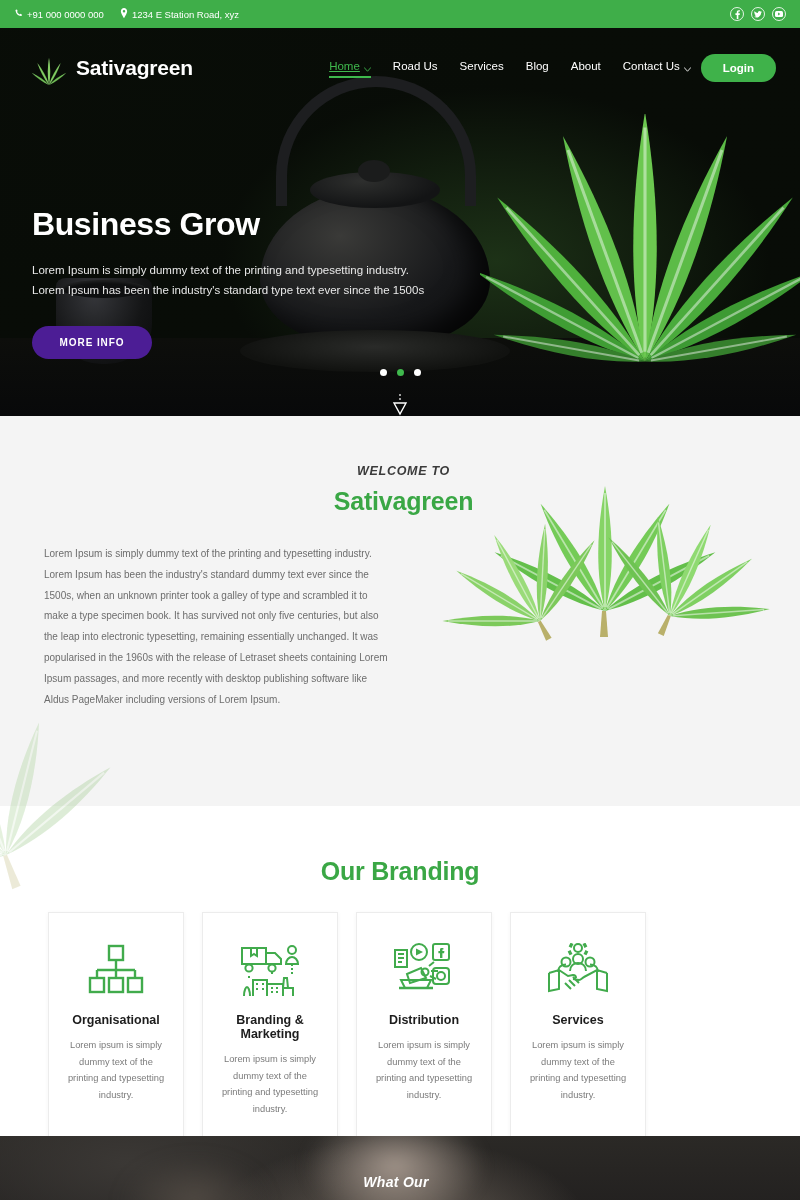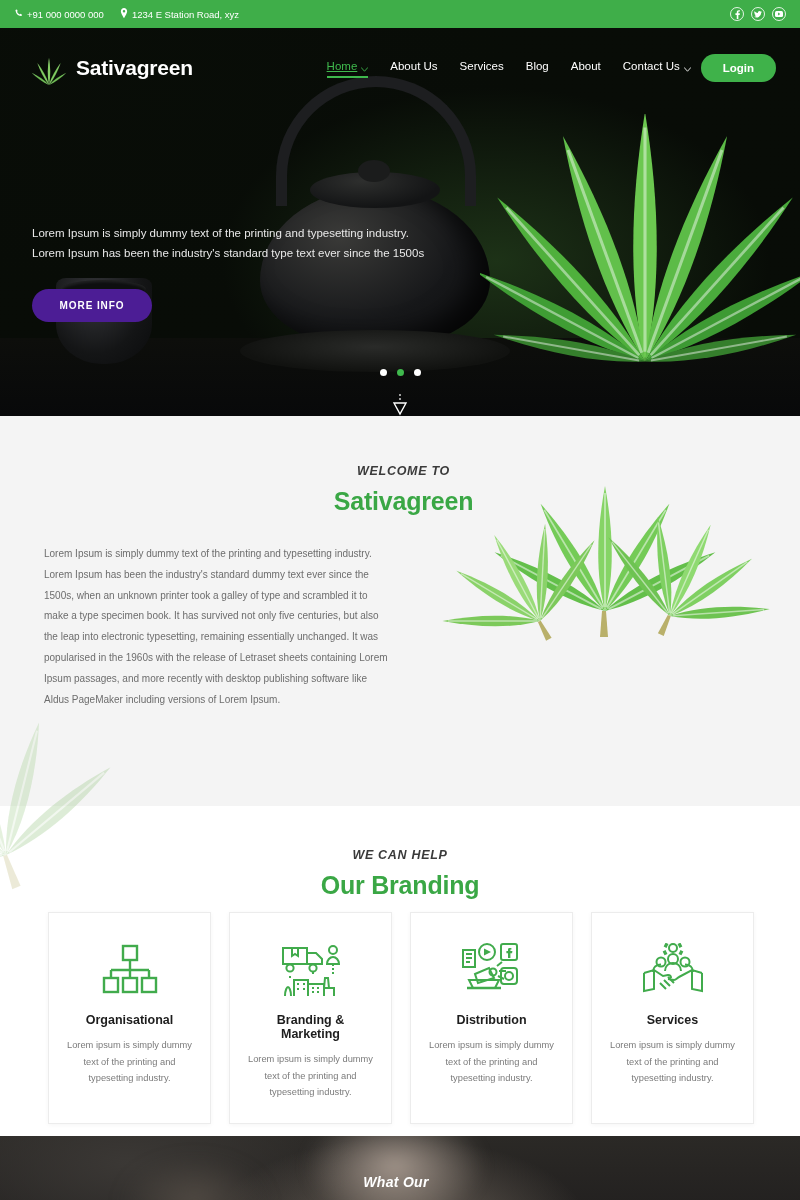--- a/index.html
+++ b/index.html
@@ -154,21 +154,21 @@
     font-size:10px; line-height:2.08; color:#6d6d6d;
   }
   .welcome-photo{ position:absolute; left:420px; top:10px; width:360px; height:250px; }
 
   
   .services{ position:relative; background:#ffffff; height:330px; overflow:hidden; }
   .cards{
     position:absolute; left:48px; top:106px; display:flex; gap:18px;
   }
   .card{
-    width:163px; background:#fff; border:1px solid #ececec;
+    width:136px; background:#fff; border:1px solid #ececec;
     box-shadow:0 1px 5px rgba(0,0,0,.045);
     padding:26px 16px 22px; text-align:center; cursor:pointer;
   }
   .card .ico{ height:62px; display:flex; align-items:center; justify-content:center; }
   .card h4{ font-size:12.5px; color:#1d1d1d; margin-top:12px; font-weight:bold; }
   .card p{ font-size:9.3px; color:#7b7b7b; line-height:1.78; margin-top:10px; }
 
   
   .cornerleaf{
     position:absolute; left:-52px; top:720px; width:230px; height:190px;
@@ -324,21 +324,21 @@
       <span class="brandname">Sativagreen</span>
     </div>
     <nav class="nav" id="mainNav">
         <a class="active">
           <span>Home</span>
           <span class="caret"><svg width="7" height="5" viewBox="0 0 8 5">
               <path d="M0 0 L4 4.5 L8 0" fill="none" stroke="currentColor" stroke-width="1"></path>
             </svg></span>
         </a>
         <a>
-          <span>About Us</span>
+          <span>Road Us</span>
         </a>
         <a>
           <span>Services</span>
         </a>
         <a>
           <span>Blog</span>
         </a>
         <a>
           <span>About</span>
         </a>
@@ -346,20 +346,21 @@
           <span>Contact Us</span>
           <span class="caret"><svg width="7" height="5" viewBox="0 0 8 5">
               <path d="M0 0 L4 4.5 L8 0" fill="none" stroke="currentColor" stroke-width="1"></path>
             </svg></span>
         </a>
       </nav>
     <button class="login-btn">Login</button>
   </div>
 
   <div class="hero-content">
+    <div class="hero-title">Business Grow</div>
     <div class="hero-sub">
       <div>Lorem Ipsum is simply dummy text of the printing and typesetting industry.</div>
       <div>Lorem Ipsum has been the industry's standard type text ever since the 1500s</div>
     </div>
     <button class="more-btn">MORE INFO</button>
   </div>
 
   <div class="dots" id="heroDots">
       <span class="dot"></span>
       <span class="dot active"></span>
@@ -477,21 +478,20 @@
         <g transform="rotate(72) scale(1.05)">
           <path d="M0 0 C -11 -40 -9 -86 0 -130 C 9 -86 11 -40 0 0 Z" fill="#9dc98b"></path>
           <path d="M0 -4 L0 -122" stroke="rgba(255,255,255,.6)" stroke-width="2"></path>
         </g>
         <path d="M-3 0 L-7 34 L2 34 L1 0 Z" fill="#c9c38d"></path>
       </g>
     </svg></div>
 
 <div class="services">
   <div style="padding-top:42px">
-    <div class="sect-eyebrow">WE CAN HELP</div>
     <div class="sect-title">Our Branding</div>
   </div>
   <div class="cards" id="serviceCards">
       <div class="card">
         <div class="ico">
           <svg width="56" height="52" viewBox="0 0 56 52" fill="none" stroke="#41ab4c" stroke-width="2.4">
             <rect x="21" y="2" width="14" height="14"></rect>
             <line x1="28" y1="16" x2="28" y2="26"></line>
             <line x1="9" y1="26" x2="47" y2="26"></line>
             <line x1="9" y1="26" x2="9" y2="34"></line>

